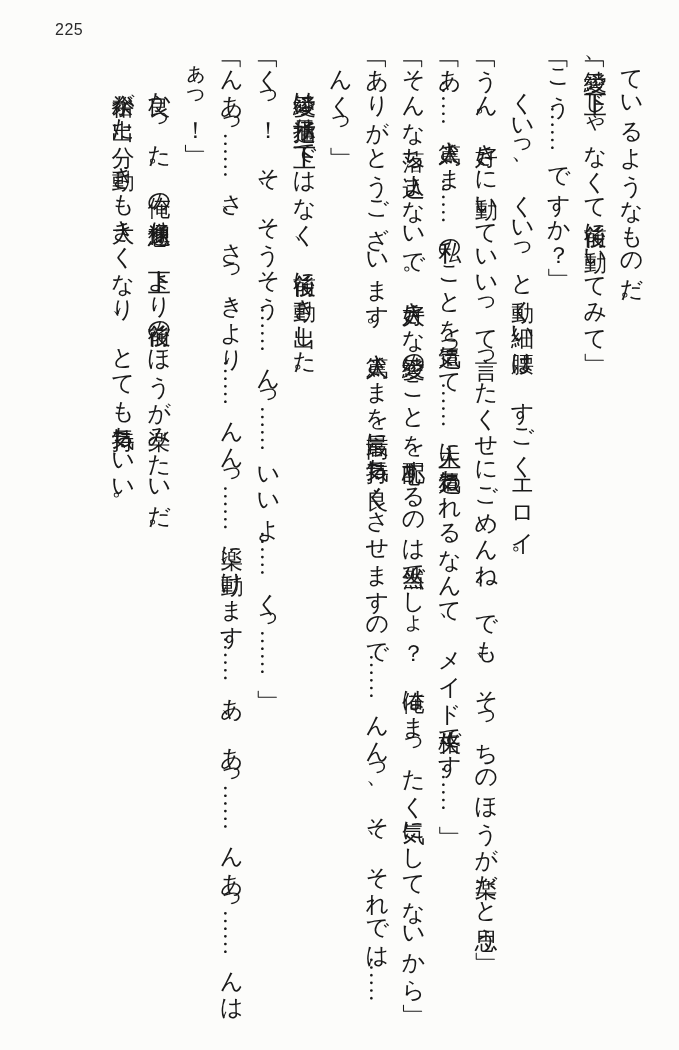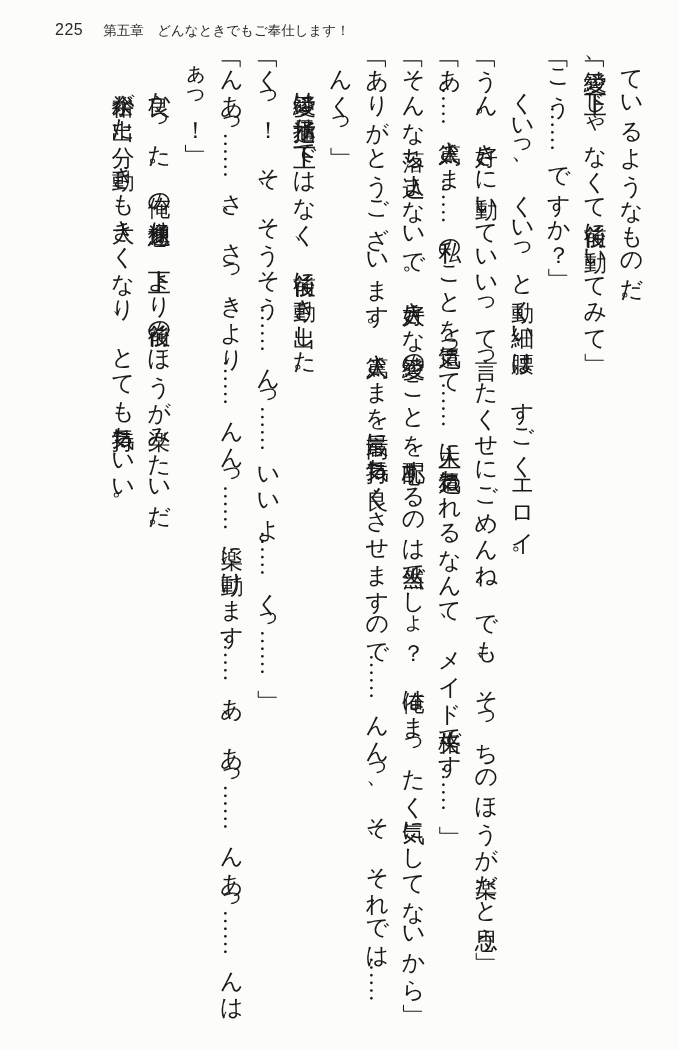--- a/index.html
+++ b/index.html
@@ -53,21 +53,20 @@
   }
   .para.indent {
     text-indent: 1em;
   }
 </style>
 </head>
 <body>
 
 <header class="running-head">
   <span class="page-number">225</span>
-  <span class="chapter-title">第五章　どんなときでもご奉仕します！</span>
 </header>
 
 <main class="text-area">
     <p class="para">ているようなものだ。</p>
     <p class="para">「綾愛、上下じゃなくて前後に動いてみて」</p>
     <p class="para">「こう……ですか？」</p>
     <p class="para indent">くいっ、くいっと動く細い腰は、すごくエロイ。</p>
     <p class="para">「うん。好きに動いていいって言ったくせにごめんね。でも、そっちのほうが楽だと思う」</p>
     <p class="para">「あ……篤人さま……私のことを気遣って……主人に気遣われるなんて、メイド失格です……」</p>
     <p class="para">「そんな落ち込まないで。大好きな綾愛のことを心配するのは当然でしょ？　俺はまったく気にしてないから」</p>

